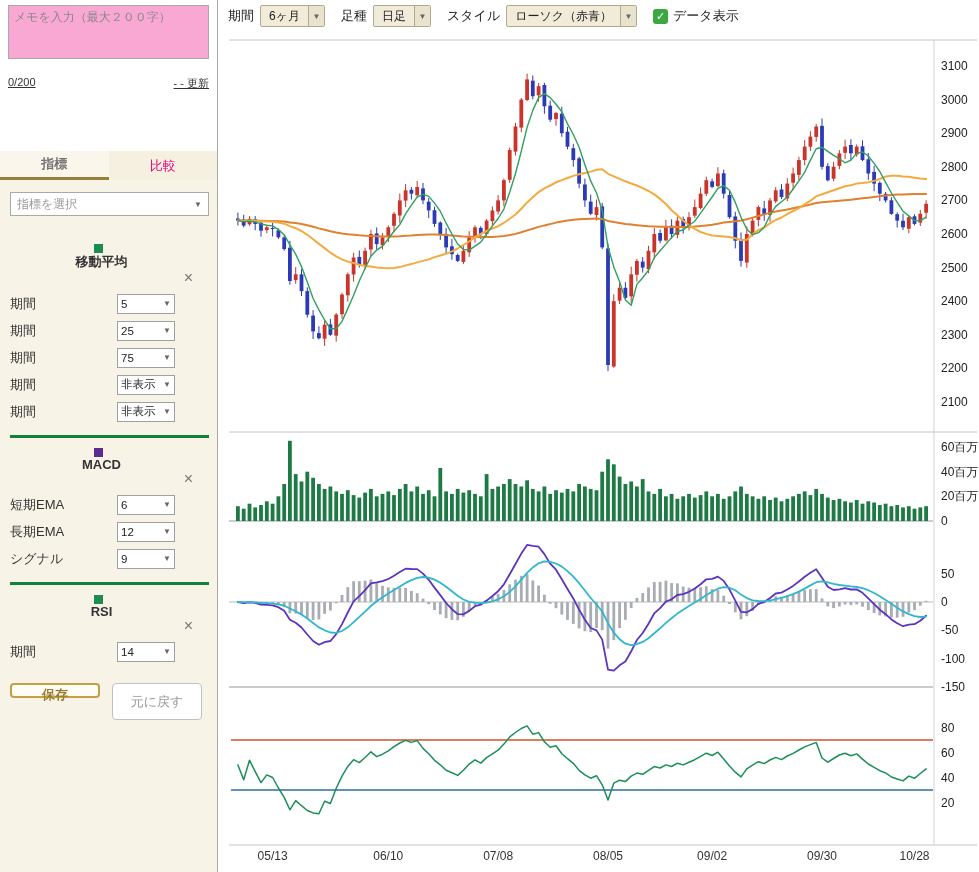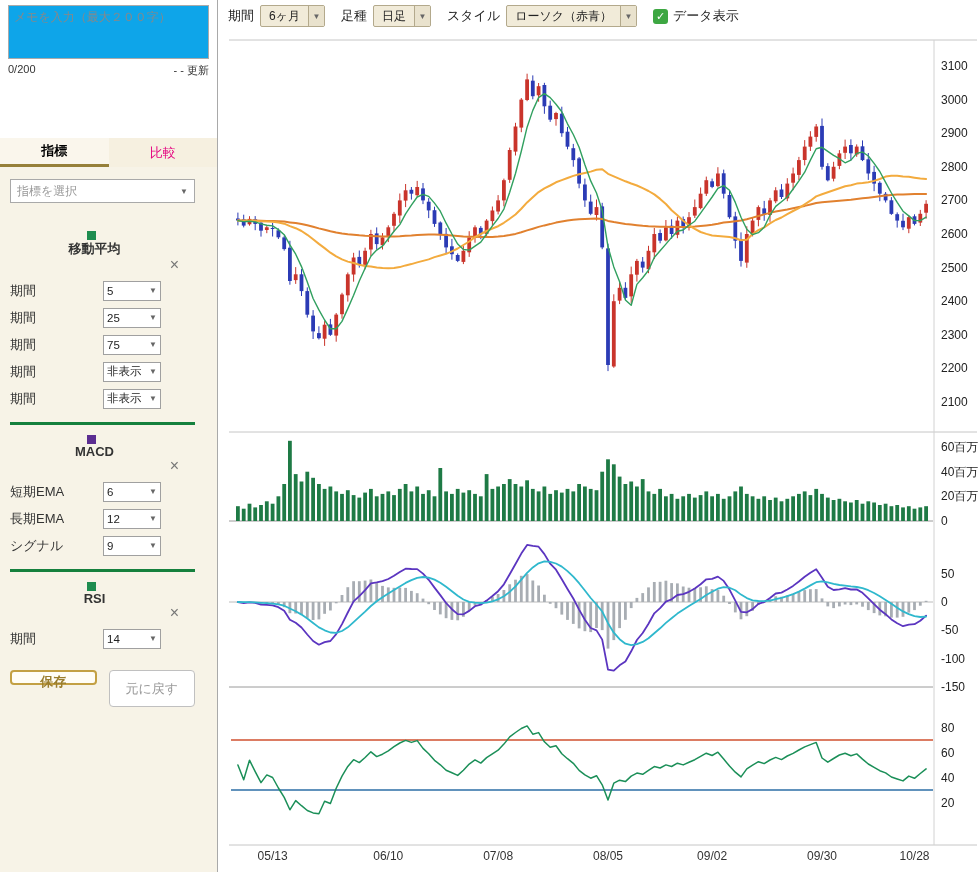--- a/index.html
+++ b/index.html
@@ -1,26 +1,26 @@
 <!DOCTYPE html>
 <html><head>
 <meta charset="utf-8">
 <style>
   html,body{margin:0;padding:0;background:#fff;}
   body{width:979px;height:872px;font-family:"Liberation Sans","DejaVu Sans",sans-serif;color:#222;position:relative;overflow:hidden;}
   .sidebar{position:absolute;left:0;top:0;width:218px;height:872px;border-right:1px solid #a9a9a9;display:flex;flex-direction:column;box-sizing:border-box;background:#fff;}
   .memo-wrap{padding:5px 8px 0 8px;}
-  .memo-wrap textarea{width:100%;height:54px;box-sizing:border-box;border:1px solid #aaa;resize:none;font-family:inherit;font-size:12px;padding:3px 5px;color:#333;background:#0ea5e9;}
+  .memo-wrap textarea{width:100%;height:54px;box-sizing:border-box;border:1px solid #aaa;resize:none;font-family:inherit;font-size:12px;padding:3px 5px;color:#333;background:#f9a8d4;}
   .memo-wrap textarea::placeholder{color:#888;}
-  .memo-meta{display:flex;justify-content:space-between;font-size:11px;color:#333;margin-top:0;}
+  .memo-meta{display:flex;justify-content:space-between;font-size:11px;color:#333;margin-top:13px;text-decoration:underline;}
   .tabs{margin-top:60px;display:flex;height:29px;background:#f3eddd;}
   .tab{flex:1;display:flex;align-items:center;justify-content:center;font-size:13px;cursor:pointer;box-sizing:border-box;}
-  .tab.active{background:#faf6ec;font-weight:bold;color:#000000;border-bottom:3px solid #96803a;}
+  .tab.active{background:#faf6ec;font-weight:bold;color:#737373;border-bottom:3px solid #96803a;}
   .tab.alt{color:#e4007f;background:#f6f0e0;}
-  .panel{flex:1;background:#f7f3e7;padding:12px 22px 0 10px;}
+  .panel{flex:1;background:#f7f3e7;padding:12px 8px 0 10px;}
   .ind-select{height:22px;background:#fff;border:1px solid #a9a9a9;display:flex;align-items:center;justify-content:space-between;padding:0 6px;font-size:12px;color:#999;margin-bottom:18px;cursor:pointer;}
   .arr{font-size:8px;color:#666;}
   .sec{margin-bottom:10px;padding-top:10px;}
   .sec + .sec{border-top:3px solid #15803d;}
   .sec-head{display:flex;align-items:center;margin-bottom:5px;padding-right:16px;flex-direction:column;}
   .sq{width:9px;height:9px;display:inline-block;margin-right:6px;}
   .sec-title{font-size:13px;font-weight:bold;color:#333;}
   .close{margin-left:auto;color:#777;font-size:16px;line-height:14px;cursor:pointer;}
   .row{display:flex;align-items:center;height:27px;padding-right:34px;font-size:13px;color:#333;}
   .mini-select{margin-left:auto;width:58px;height:20px;background:#fff;border:1px solid #a0a0a0;display:flex;align-items:center;justify-content:space-between;padding:0 3px;font-size:11.5px;color:#222;box-sizing:border-box;cursor:pointer;}

